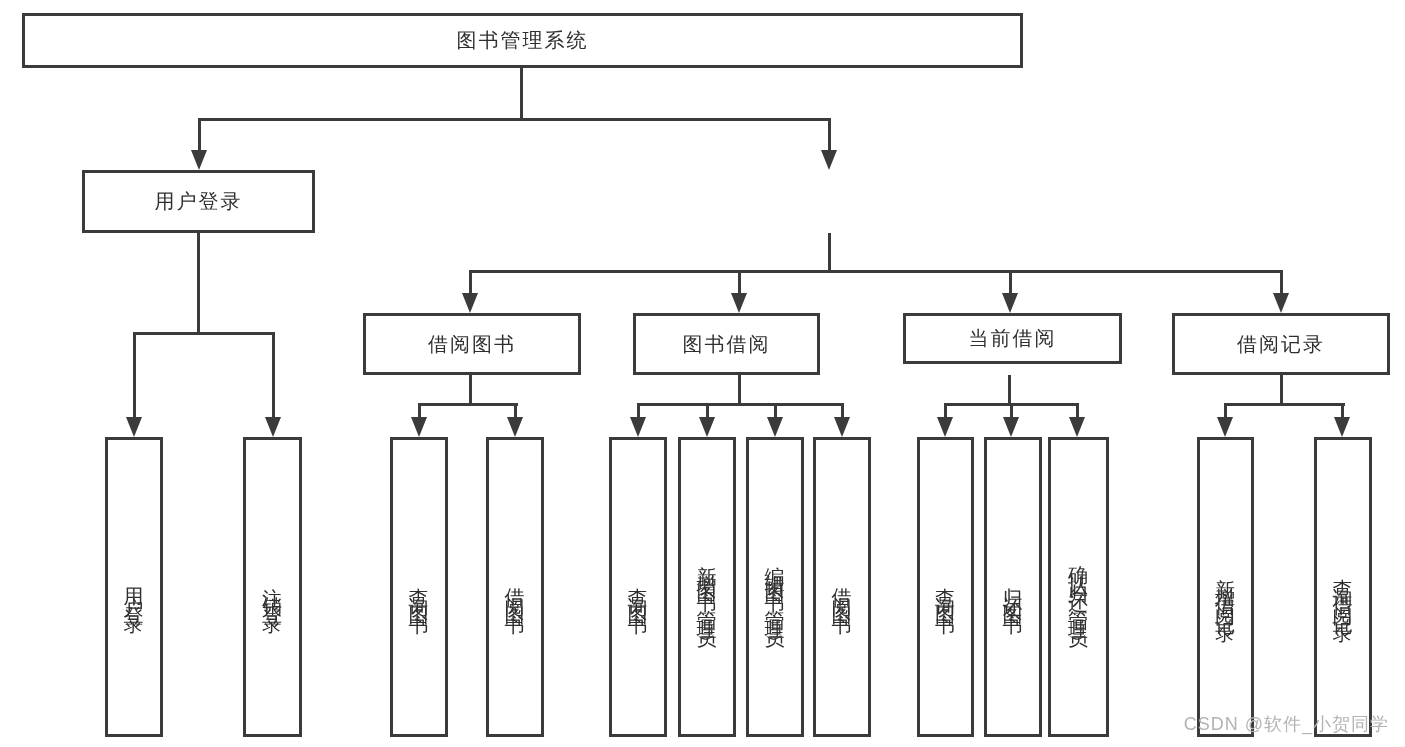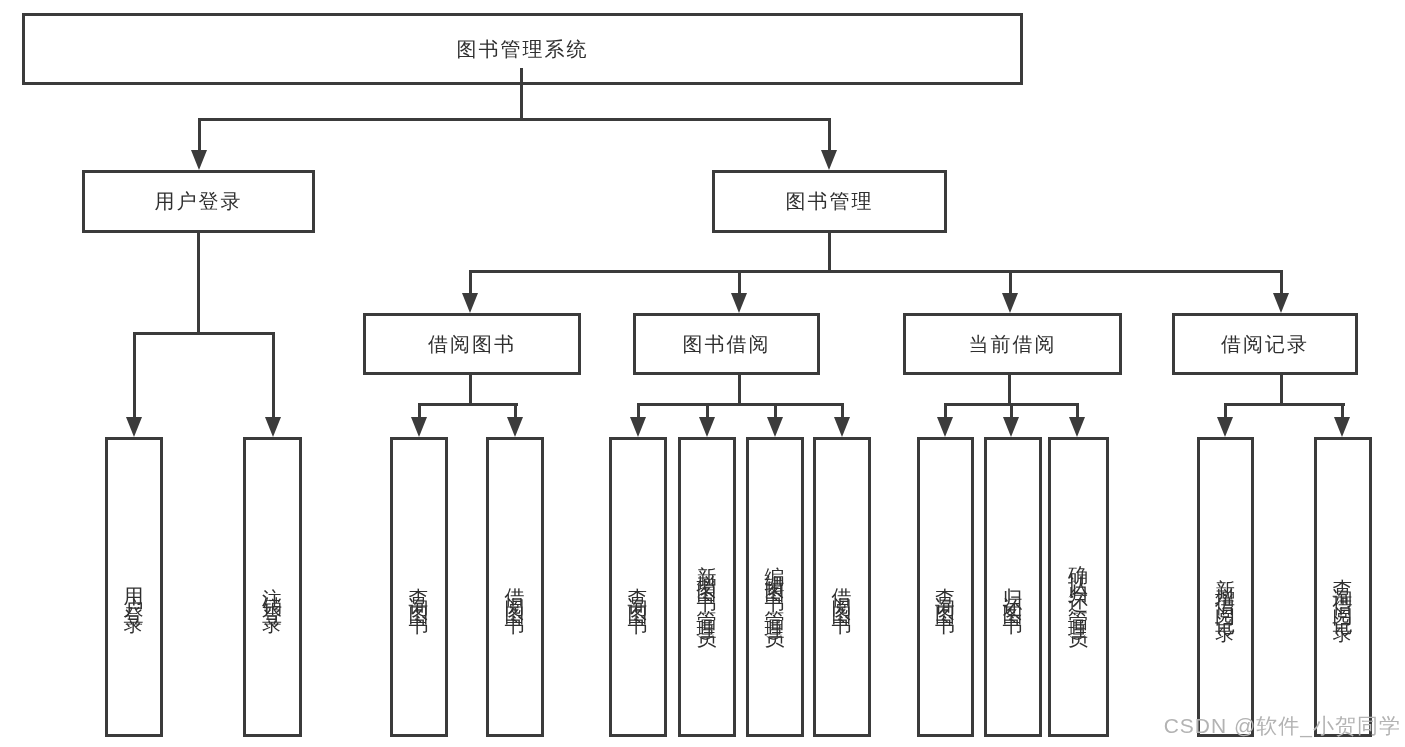--- a/index.html
+++ b/index.html
@@ -48,54 +48,51 @@
     content:"";
     position:absolute;
     left:0;bottom:0;
     width:0;height:0;
     border-left:8px solid transparent;
     border-right:8px solid transparent;
     border-top:20px solid #3b3b3b;
   }
   .watermark{
     position:absolute;
-    right:4px;top:712px;
-    font-size:21px;
+    right:16px;top:712px;
+    font-size:18px;
     color:#b3b3b3;
     letter-spacing:1px;
     white-space:nowrap;
     text-align:right;
   }
 </style>
 </head>
 <body>
 
 <div class="stage">
 
-  <div class="node" style="left:22px;top:13px;width:1001px;height:72px">
+  <div class="node" style="left:22px;top:13px;width:1001px;height:55px">
     <span>图书管理系统</span>
   </div>
 
   <div class="node" style="left:82px;top:170px;width:233px;height:63px">
     <span>用户登录</span>
-  </div>
-  <div class="node" style="left:712px;top:170px;width:235px;height:63px">
-    <span>图书管理</span>
   </div>
 
   <div class="node" style="left:363px;top:313px;width:218px;height:62px">
     <span>借阅图书</span>
   </div>
   <div class="node" style="left:633px;top:313px;width:187px;height:62px">
     <span>图书借阅</span>
   </div>
-  <div class="node" style="left:903px;top:313px;width:219px;height:62px">
+  <div class="node" style="left:903px;top:313px;width:219px;height:51px">
     <span>当前借阅</span>
   </div>
-  <div class="node" style="left:1172px;top:313px;width:186px;height:62px">
+  <div class="node" style="left:1172px;top:313px;width:218px;height:62px">
     <span>借阅记录</span>
   </div>
 
   <div class="node v-node" style="left:105px;top:437px;width:58px;height:300px">
     <span>用户登录</span>
   </div>
   <div class="node v-node" style="left:243px;top:437px;width:59px;height:300px">
     <span>注销登录</span>
   </div>
   <div class="node v-node" style="left:390px;top:437px;width:58px;height:300px">

